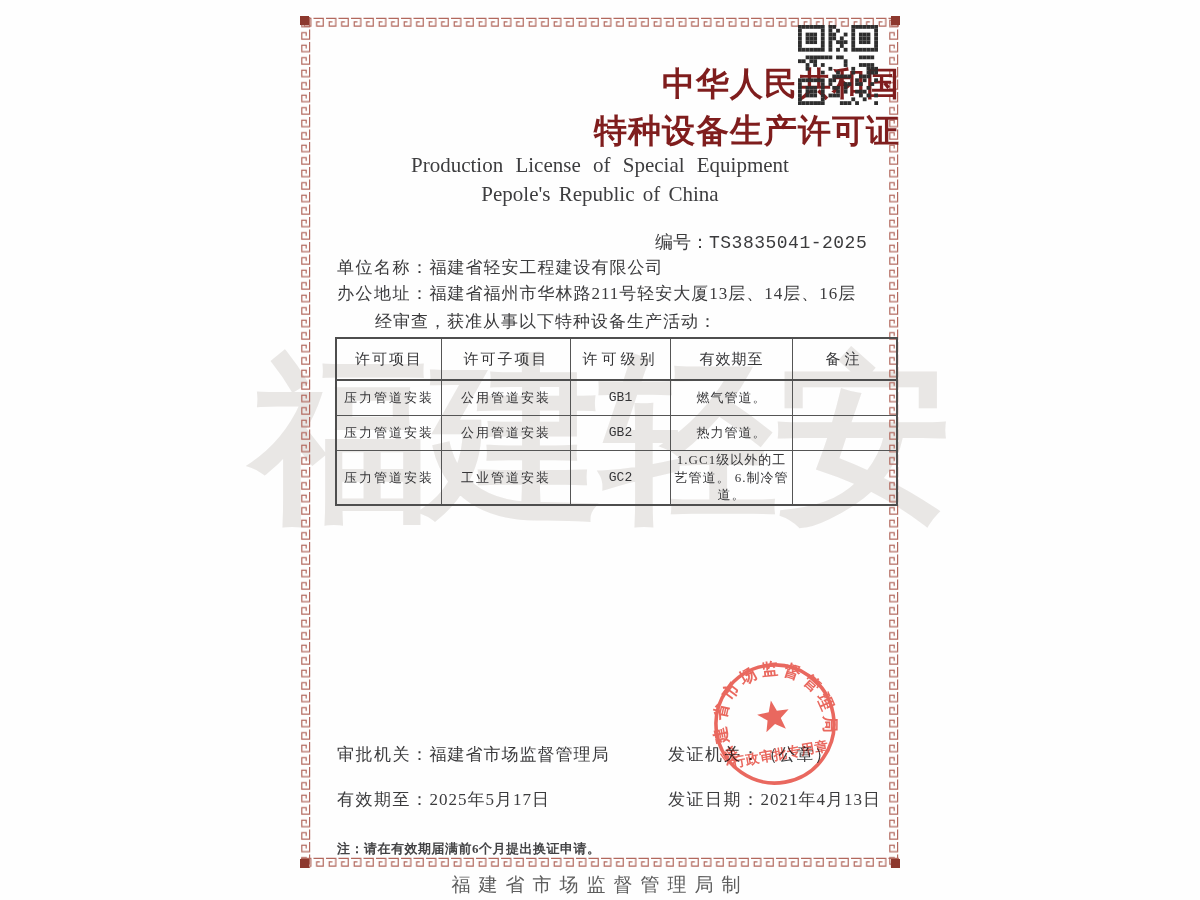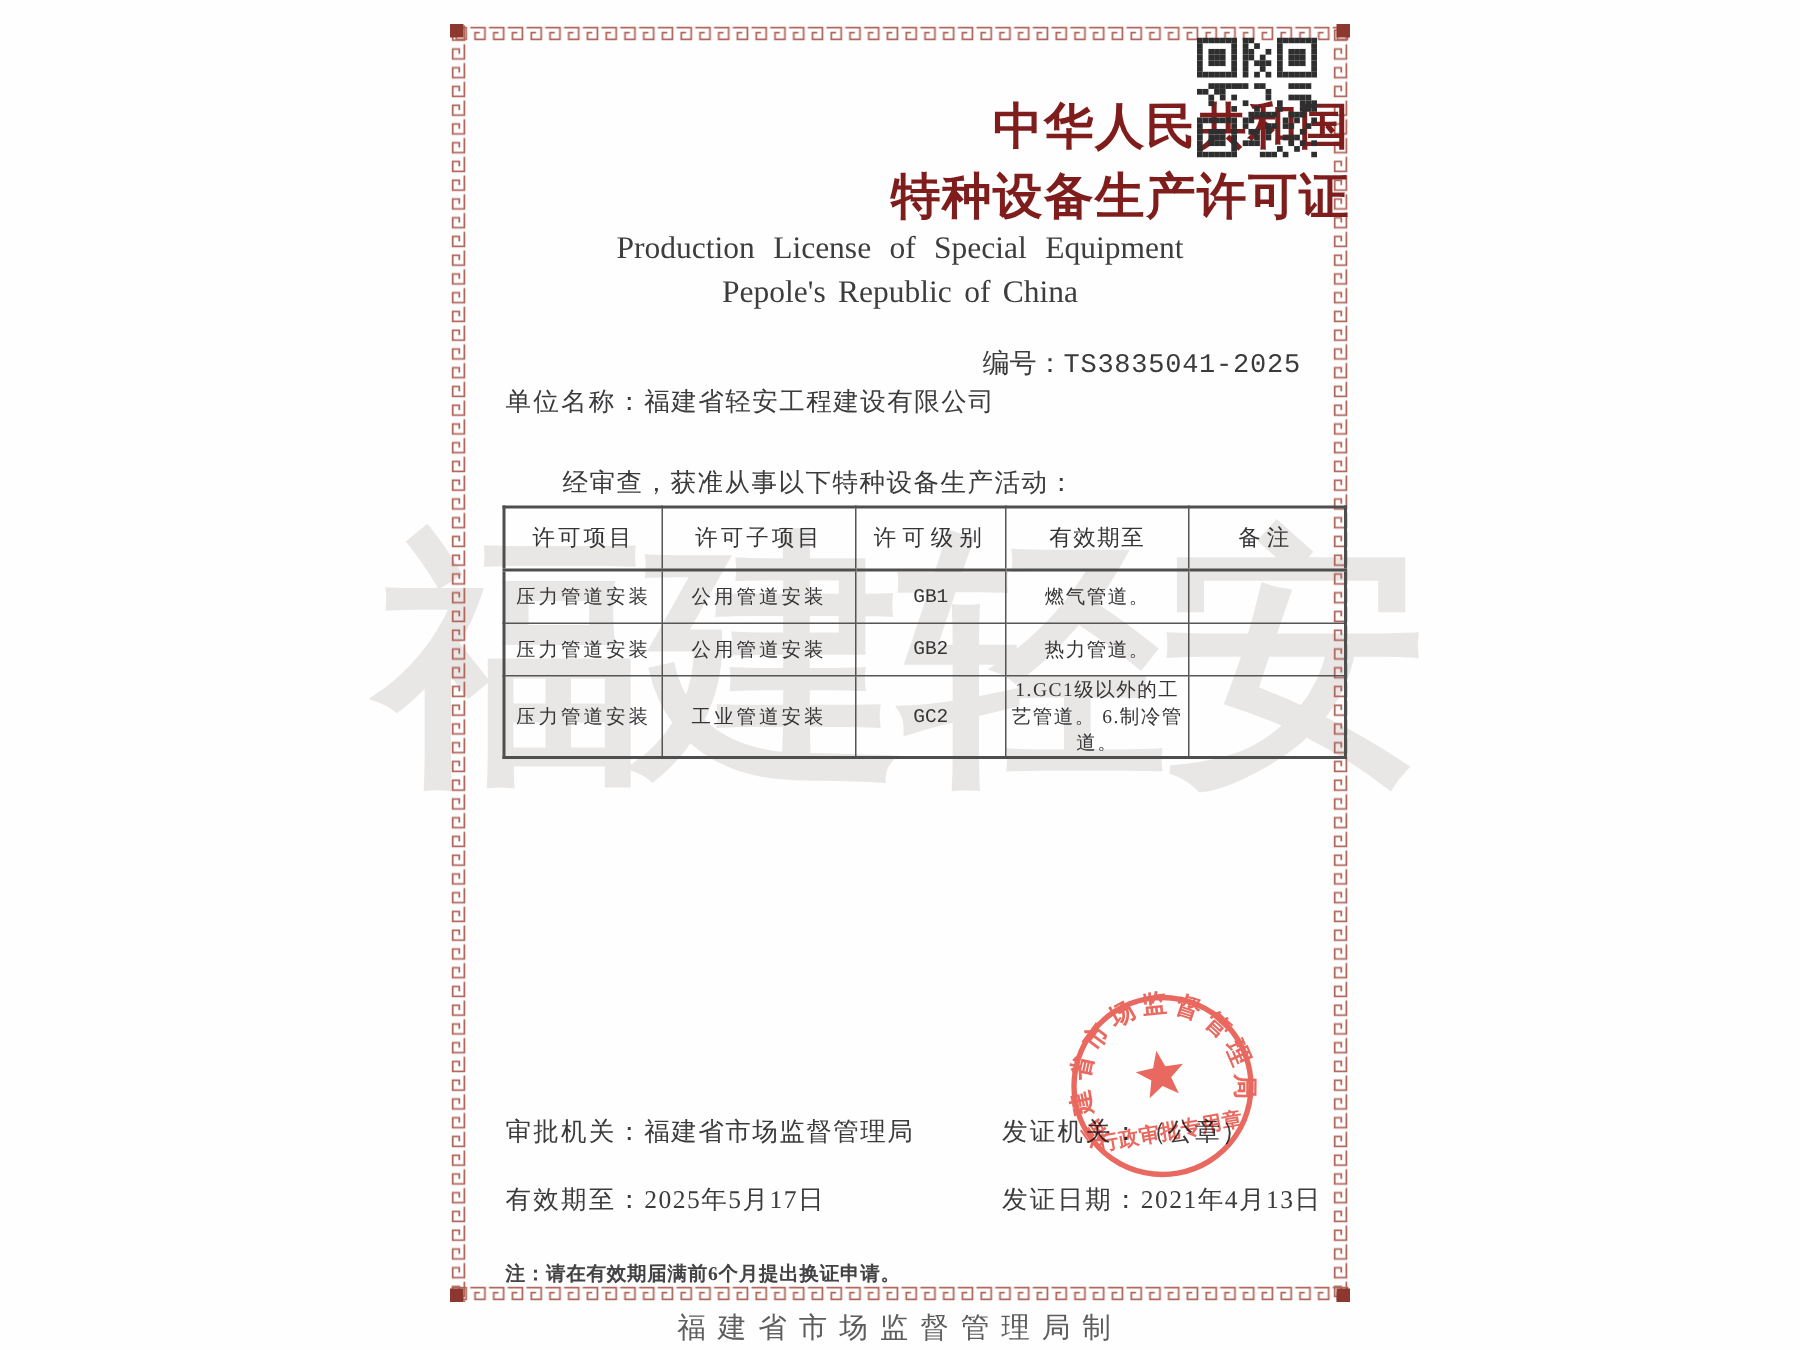--- a/index.html
+++ b/index.html
@@ -334,20 +334,21 @@
         <rect x="41.90" y="76.19" width="3.81" height="3.81" fill="#2e2e2e"></rect>
         <rect x="45.71" y="76.19" width="3.81" height="3.81" fill="#2e2e2e"></rect>
         <rect x="49.52" y="76.19" width="3.81" height="3.81" fill="#2e2e2e"></rect>
         <rect x="57.14" y="76.19" width="3.81" height="3.81" fill="#2e2e2e"></rect>
         <rect x="76.19" y="76.19" width="3.81" height="3.81" fill="#2e2e2e"></rect>
       </svg>
 
     <div class="license-no"><span class="lbl">编号：</span><span class="num">TS3835041-2025</span></div>
 
     <div class="field company"><span class="lbl">单位名称：</span><span class="val">福建省轻安工程建设有限公司</span></div>
+    <div class="field address"><span class="lbl">办公地址：</span><span class="val">福建省福州市华林路211号轻安大厦13层、14层、16层</span></div>
 
     <div class="intro">经审查，获准从事以下特种设备生产活动：</div>
 
     <table class="lic">
       <thead>
         <tr>
           <th class="c1">许可项目</th>
           <th class="c2">许可子项目</th>
           <th class="c3">许可级别</th>
           <th class="c4">有效期至</th>

